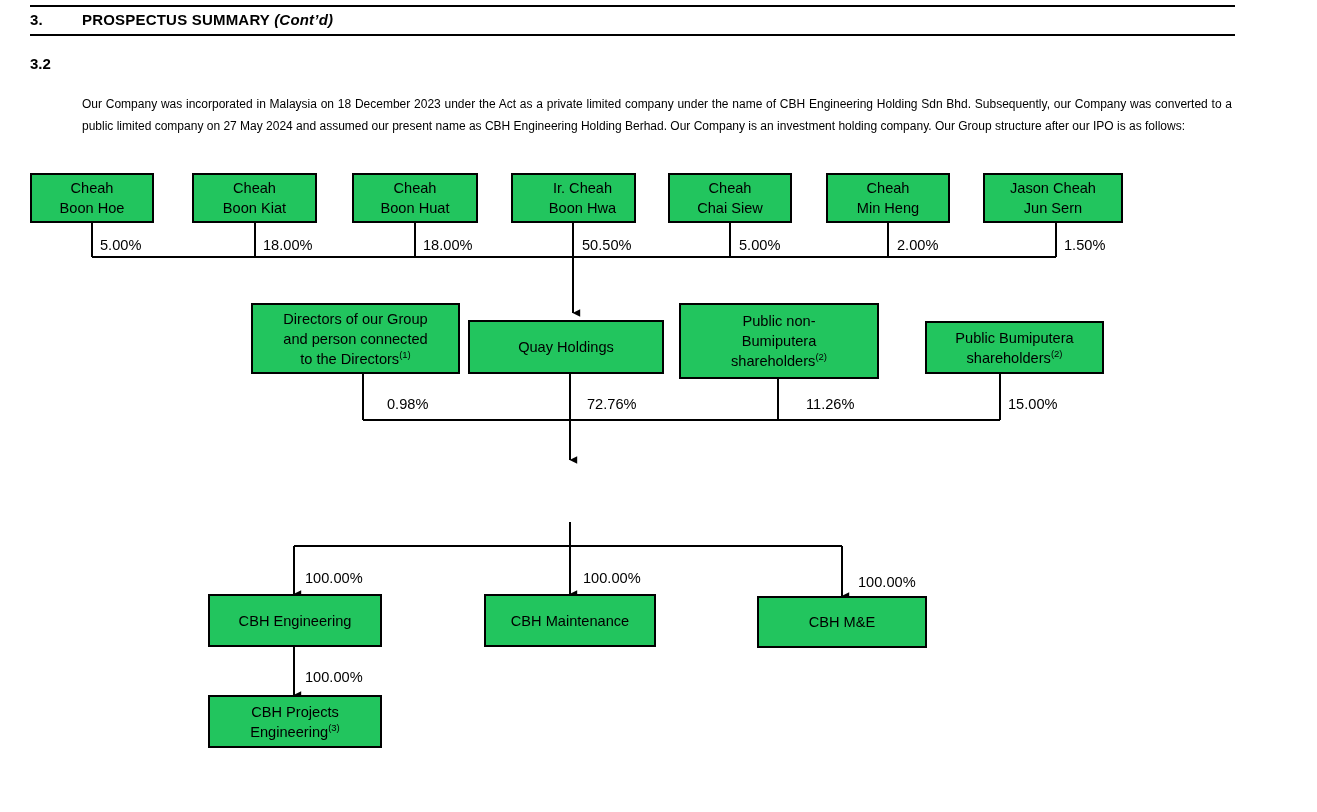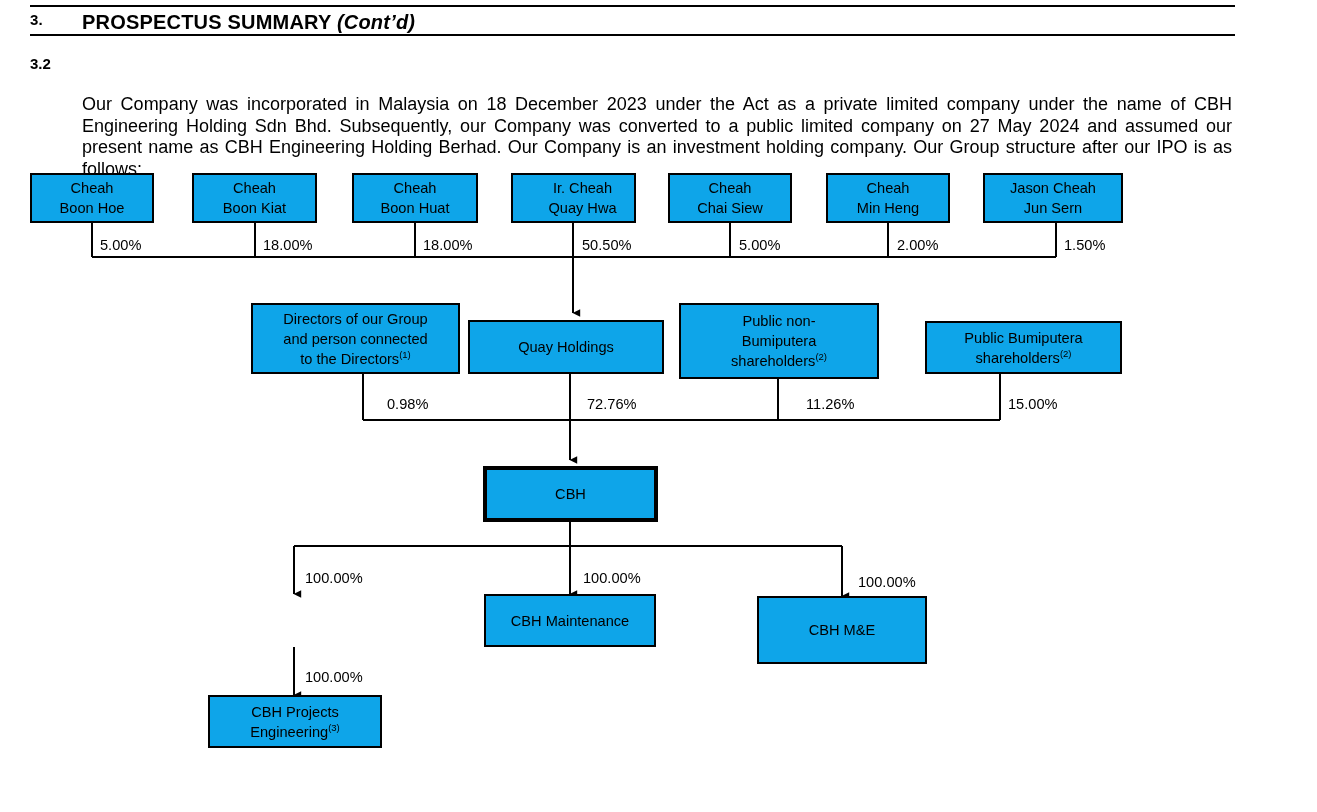--- a/index.html
+++ b/index.html
@@ -37,21 +37,21 @@
     left: 30px;
     top: 11px;
     font-size: 15px;
     font-weight: bold;
     letter-spacing: .2px;
   }
   .hdr-title {
     position: absolute;
     left: 82px;
     top: 11px;
-    font-size: 20px;
+    font-size: 15px;
     font-weight: bold;
     letter-spacing: .2px;
     white-space: nowrap;
   }
   .hdr-title .cont {
     font-style: italic;
   }
 
   
   .sec-num {
@@ -69,21 +69,21 @@
     font-weight: bold;
     letter-spacing: .1px;
     white-space: nowrap;
   }
 
   .body-para {
     position: absolute;
     left: 82px;
     top: 94px;
     width: 1150px;
-    font-size: 18px;
+    font-size: 12px;
     line-height: 21.5px;
     text-align: justify;
     text-justify: inter-word;
   }
 
   
   #chart {
     position: absolute;
     left: 0;
     top: 0;
@@ -96,21 +96,21 @@
     top: 0;
     width: 1317px;
     height: 812px;
     pointer-events: none;
   }
 
   .node {
     position: absolute;
     box-sizing: border-box;
     border: 2px solid #000;
-    background: #0ea5e9;
+    background: #22c55e;
     display: flex;
     align-items: center;
     justify-content: center;
     text-align: center;
     font-size: 14.6px;
     line-height: 20px;
     padding: 0 4px;
   }
   .node.thick {
     border-width: 4px;
@@ -216,21 +216,21 @@
     <div class="node" style="left:352px; top:173px; width:126px; height:50px;">
       <span>
         <span>Cheah</span><br>
         <span>Boon Huat</span>
       </span>
     </div>
 
     <div class="node" style="left:511px; top:173px; width:125px; height:50px;padding-left:22px;">
       <span>
         <span>Ir. Cheah</span><br>
-        <span>Quay Hwa</span>
+        <span>Boon Hwa</span>
       </span>
     </div>
 
     <div class="node" style="left:668px; top:173px; width:124px; height:50px;">
       <span>
         <span>Cheah</span><br>
         <span>Chai Siew</span>
       </span>
     </div>
 
@@ -269,42 +269,42 @@
     </div>
 
     <div class="node" style="left:679px; top:303px; width:200px; height:76px;">
       <span>
         <span>Public non-</span><br>
         <span>Bumiputera</span><br>
         <span>shareholders</span><sup>(2)</sup>
       </span>
     </div>
 
-    <div class="node" style="left:925px; top:321px; width:197px; height:53px;">
+    <div class="node" style="left:925px; top:321px; width:179px; height:53px;">
       <span>
         <span>Public Bumiputera</span><br>
         <span>shareholders</span><sup>(2)</sup>
       </span>
     </div>
 
     <div class="pct" style="left:387px; top:396px;">0.98%</div>
     <div class="pct" style="left:587px; top:396px;">72.76%</div>
     <div class="pct" style="left:806px; top:396px;">11.26%</div>
     <div class="pct" style="left:1008px; top:396px;">15.00%</div>
 
-    <div class="node thick" style="left:483px; top:466px; width:175px; height:56px;">
-      <span>CBH</span>
-    </div>
-
+
+    <div class="node" style="left:208px; top:594px; width:174px; height:53px;">
+      <span>CBH Engineering</span>
+    </div>
 
     <div class="node" style="left:484px; top:594px; width:172px; height:53px;">
       <span>CBH Maintenance</span>
     </div>
 
-    <div class="node" style="left:757px; top:596px; width:170px; height:68px;align-items:center;">
+    <div class="node" style="left:757px; top:596px; width:170px; height:52px;align-items:center;">
       <span>CBH M&amp;E</span>
     </div>
 
     <div class="pct" style="left:305px; top:570px;">100.00%</div>
     <div class="pct" style="left:583px; top:570px;">100.00%</div>
     <div class="pct" style="left:858px; top:574px;">100.00%</div>
 
     <div class="node" style="left:208px; top:695px; width:174px; height:53px;">
       <span>
         <span>CBH Projects</span><br>

